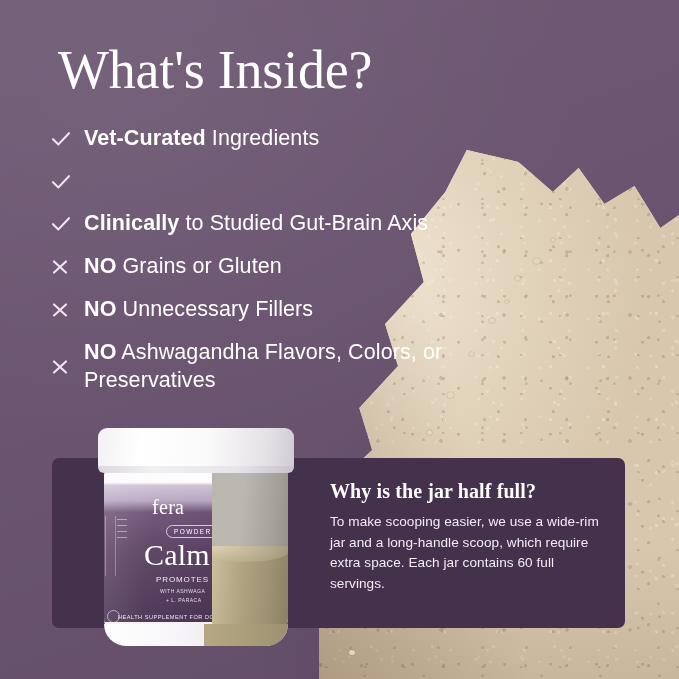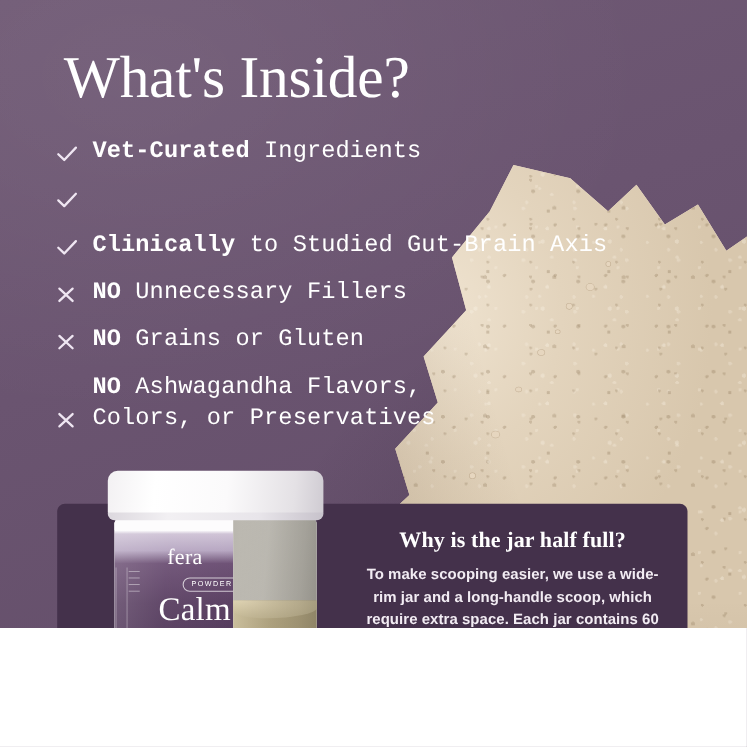--- a/index.html
+++ b/index.html
@@ -7,21 +7,21 @@
     padding: 0;
     background: #ffffff;
   }
   body {
     font-family: "Liberation Sans", sans-serif;
   }
 
   .poster {
     position: relative;
     width: 679px;
-    height: 571px;
+    height: 679px;
     overflow: hidden;
     background: #6b5570;
   }
 
   
   .bg-base {
     position: absolute;
     inset: 0;
     background: linear-gradient(160deg, #705a75 0%, #6a5470 45%, #634e69 100%);
   }
@@ -111,23 +111,22 @@
 
   
   .bullets {
     position: absolute;
     left: 50px;
     top: 124px;
     width: 610px;
   }
   .bullet {
     display: flex;
-    align-items: flex-end;
+    align-items: center;
     margin-bottom: 14px;
-    font-family: Liberation Mono, monospace;
   }
   .bullet-icon {
     flex: 0 0 34px;
     height: 26px;
     display: flex;
     align-items: center;
     justify-content: flex-start;
     padding-top: 2px;
   }
   .bullet-icon svg { display: block; }
@@ -150,37 +149,35 @@
     width: 573px;
     height: 170px;
     background: #44314b;
     border-radius: 7px;
   }
   .info-card-text {
     position: absolute;
     left: 278px;
     top: 22px;
     width: 272px;
-    text-align: center;
   }
   .card-title {
     font-family: "Liberation Serif", "DejaVu Serif", serif;
     font-weight: 700;
     font-size: 20px;
     color: #ffffff;
     margin: 0 0 9px 0;
     letter-spacing: 0.1px;
   }
   .card-body {
     font-size: 13.6px;
     line-height: 1.52;
     color: #f2ecf3;
     margin: 0;
     letter-spacing: 0.05px;
-    font-weight: bold;
   }
 
   
   .jar {
     position: absolute;
     left: 96px;
     top: 428px;
     width: 200px;
     height: 218px;
   }
@@ -469,30 +466,30 @@
       </span>
       <span class="bullet-text"><span class="lead">Clinically</span><span> to Studied Gut-Brain Axis</span></span>
     </div>
 
     <div class="bullet">
       <span class="bullet-icon">
         <svg width="20" height="18" viewBox="0 0 20 18">
             <path d="M4 3.4 L16 14.6 M16 3.4 L4 14.6" fill="none" stroke="#efe6f2" stroke-width="2.1" stroke-linecap="round"></path>
           </svg>
       </span>
-      <span class="bullet-text"><span class="lead">NO</span><span> Unnecessary Fillers</span></span>
+      <span class="bullet-text"><span class="lead">NO</span><span> Grains or Gluten</span></span>
     </div>
 
     <div class="bullet">
       <span class="bullet-icon">
         <svg width="20" height="18" viewBox="0 0 20 18">
             <path d="M4 3.4 L16 14.6 M16 3.4 L4 14.6" fill="none" stroke="#efe6f2" stroke-width="2.1" stroke-linecap="round"></path>
           </svg>
       </span>
-      <span class="bullet-text"><span class="lead">NO</span><span> Grains or Gluten</span></span>
+      <span class="bullet-text"><span class="lead">NO</span><span> Unnecessary Fillers</span></span>
     </div>
 
     <div class="bullet">
       <span class="bullet-icon">
         <svg width="20" height="18" viewBox="0 0 20 18">
             <path d="M4 3.4 L16 14.6 M16 3.4 L4 14.6" fill="none" stroke="#efe6f2" stroke-width="2.1" stroke-linecap="round"></path>
           </svg>
       </span>
       <span class="bullet-text" style="max-width:380px;"><span class="lead">NO</span><span> Ashwagandha Flavors, Colors, or Preservatives</span></span>
     </div>

